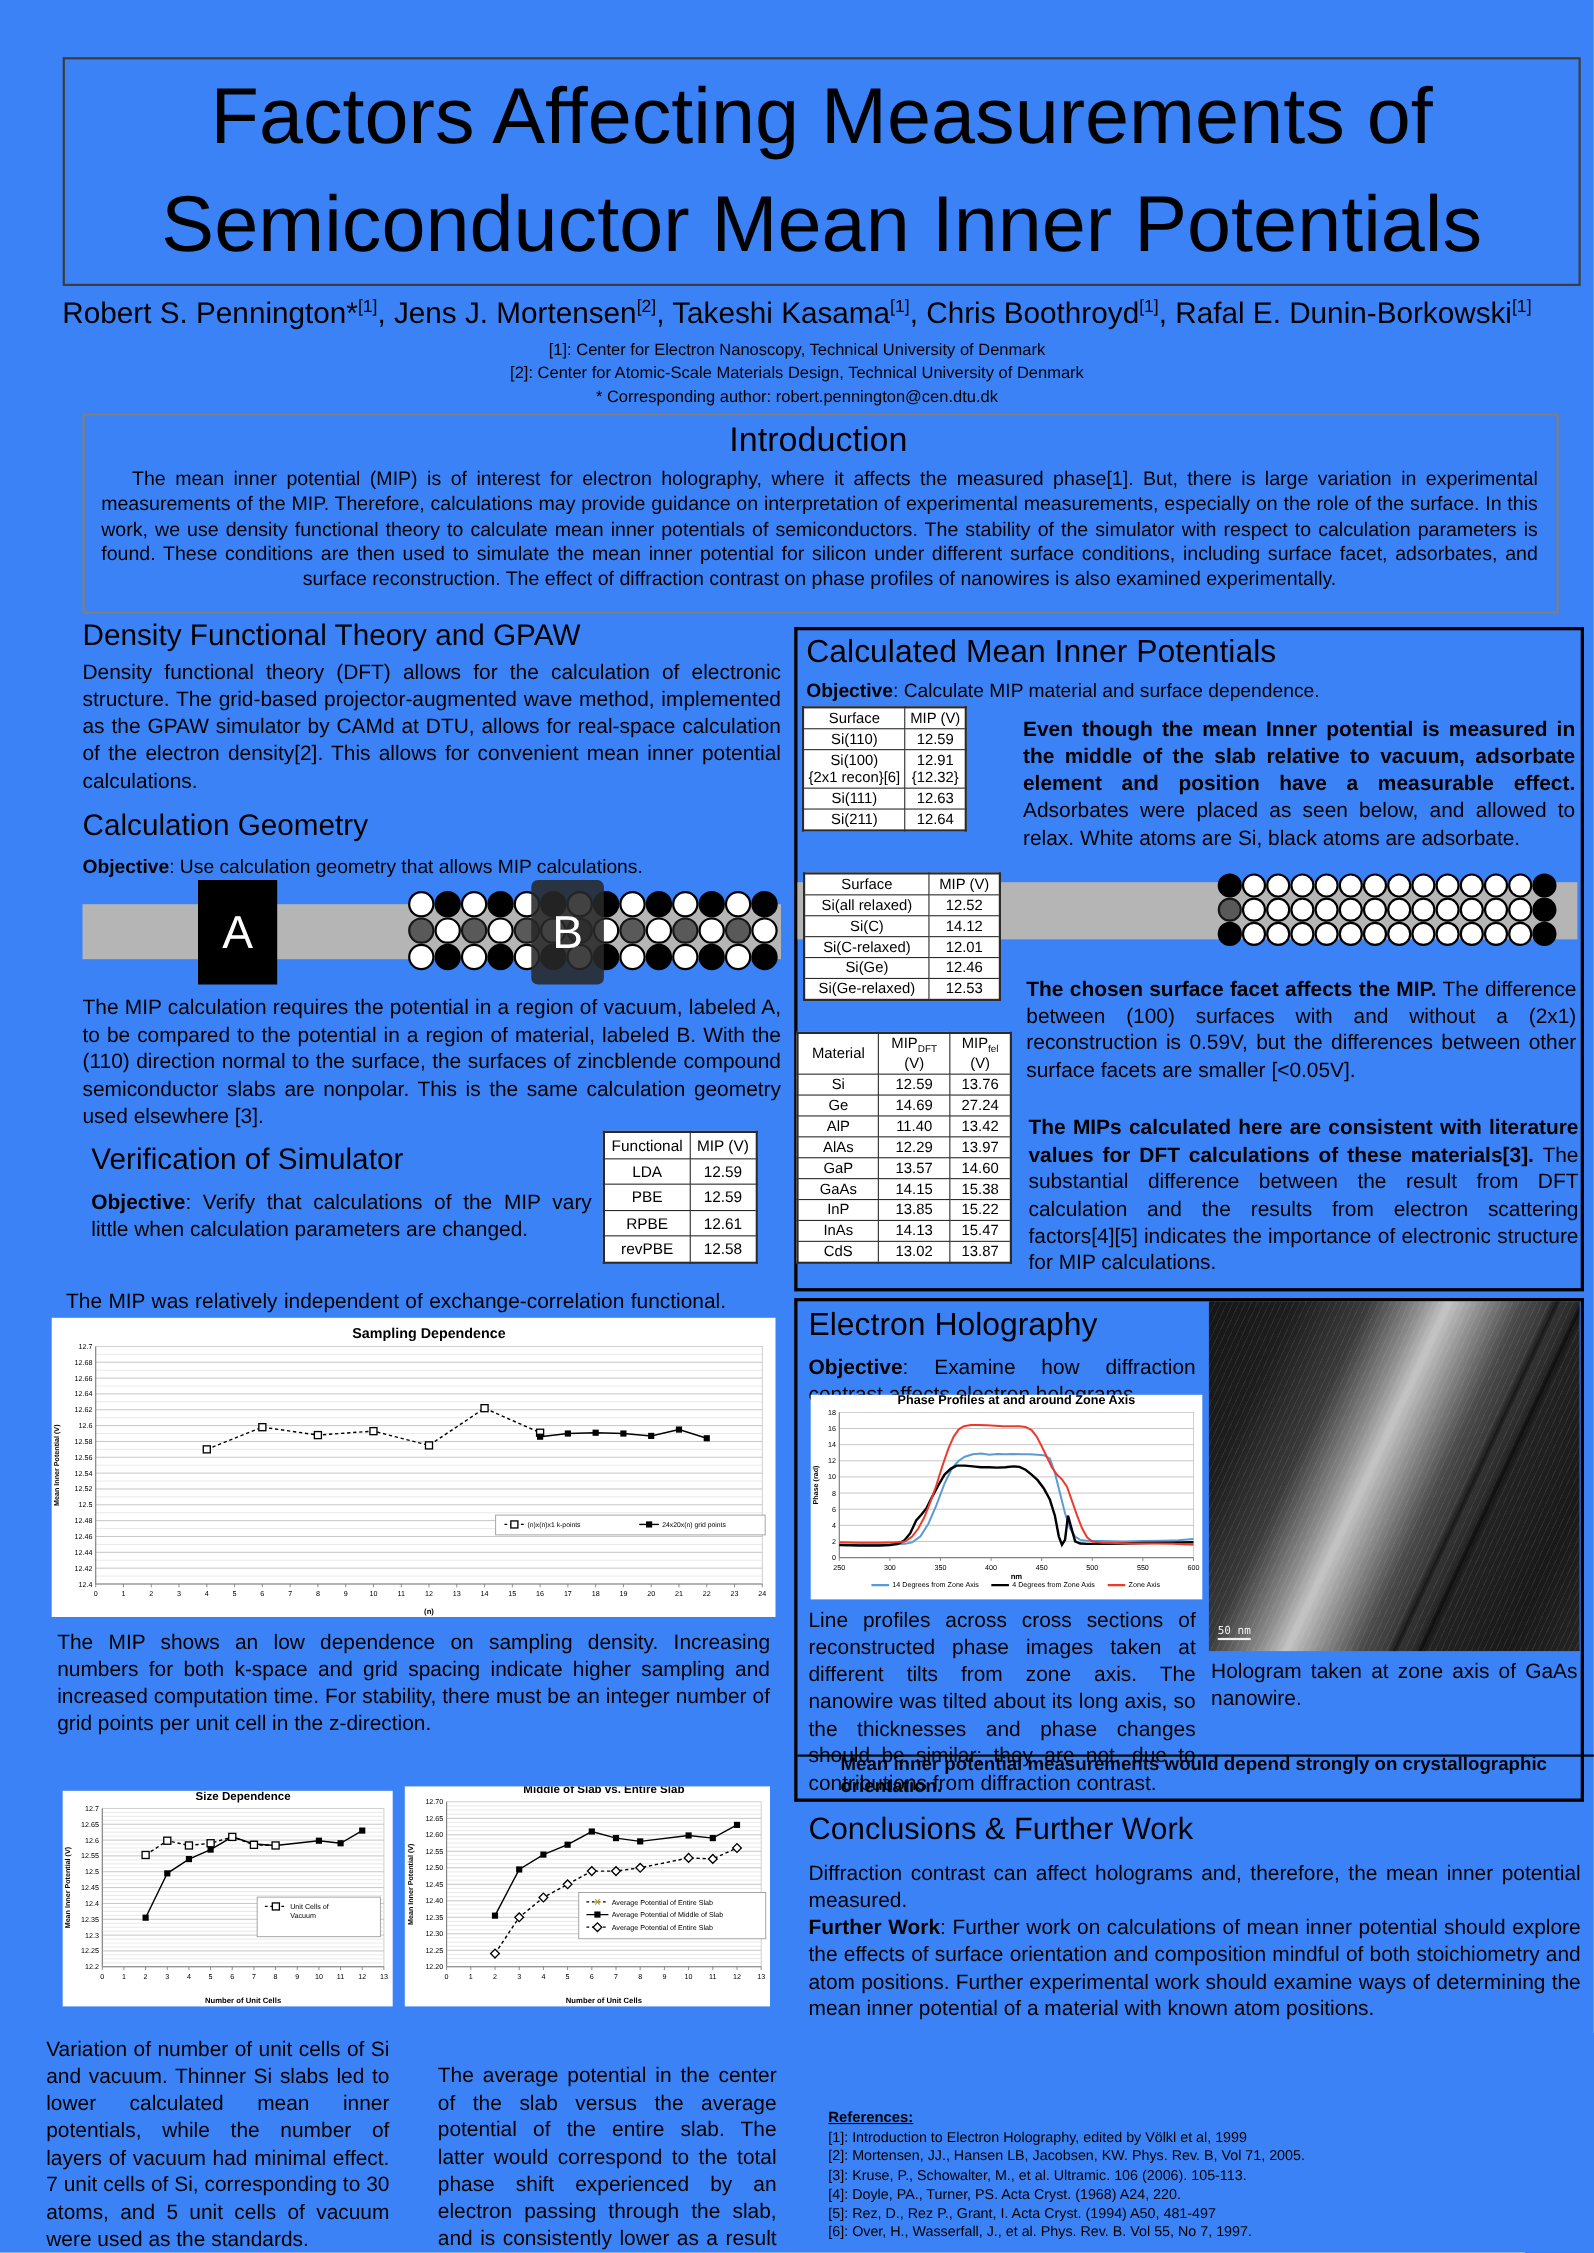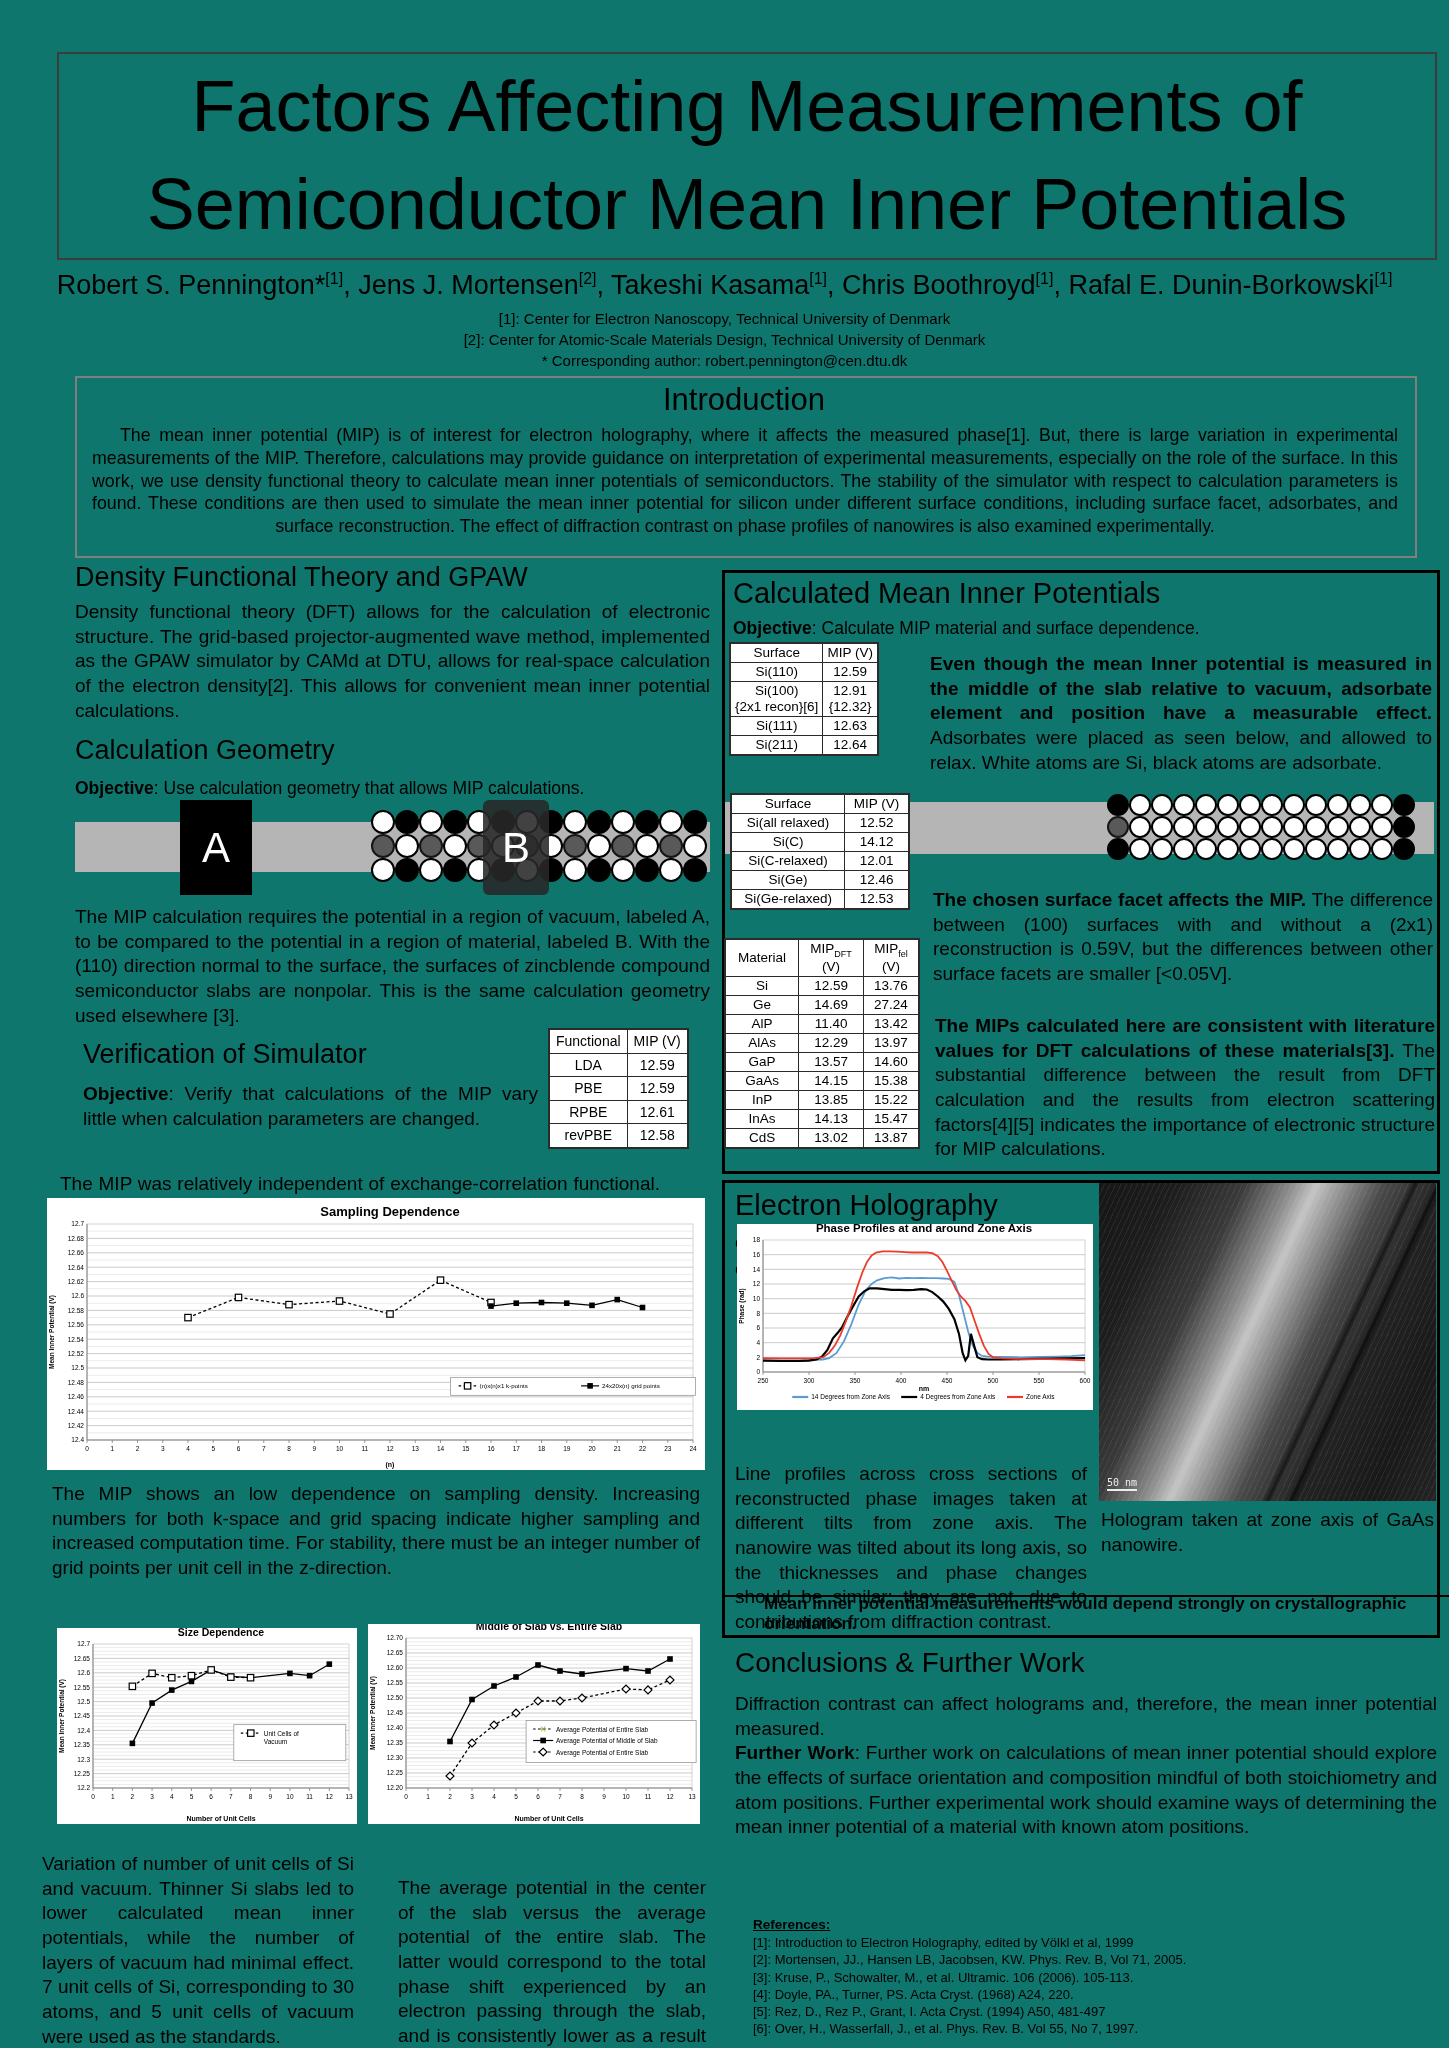--- a/index.html
+++ b/index.html
@@ -1,16 +1,16 @@
 <!DOCTYPE html>
 <html><head>
 <meta charset="utf-8">
 <style>
   html,body{margin:0;padding:0;background:#fff;}
-  #poster{position:relative;width:1449px;height:2048px;background:#0f766e;color:#000;
+  #poster{position:relative;width:1449px;height:2048px;background:#3b82f6;color:#000;
           font-family:"Liberation Sans",sans-serif;overflow:hidden;}
   .abs{position:absolute;}
   .center{text-align:center;}
   .jtext{text-align:justify;line-height:1.3;font-size:19px;}
   .h2{font-size:27px;line-height:1.1;}
   .boxhead{font-size:29px;line-height:1.1;}
   .titlebox{border:2px solid #3c3c3c;}
   .introbox{border:2px solid #7f7f7f;}
   .bigbox{border:3px solid #000;}
   table{border-collapse:collapse;background:#fff;}
@@ -683,21 +683,21 @@
     </table>
   <p class="abs jtext" style="left:935px;top:1014px;width:500px;">
     <b>The MIPs calculated here are consistent with literature values for DFT calculations of these materials[3].</b><span> The substantial difference between the result from DFT calculation and the results from electron scattering factors[4][5] indicates the importance of electronic structure for MIP calculations.</span>
   </p>
 
   <div class="abs bigbox" style="left:722px;top:1180px;width:712px;height:452px;"></div>
   <div class="abs boxhead" style="left:735px;top:1190px;">Electron Holography</div>
   <p class="abs jtext" style="left:735px;top:1232px;width:352px;">
     <b>Objective</b><span>: Examine how diffraction contrast affects electron holograms.</span>
   </p>
-  <div class="chart abs" style="left:737px;top:1224px;width:356px;height:186px;"><svg width="356" height="186" viewBox="0 0 356 186">
+  <div class="chart abs" style="left:737px;top:1268px;width:356px;height:186px;"><svg width="356" height="186" viewBox="0 0 356 186">
         <rect x="26" y="16" width="322" height="132" fill="#fff" stroke="#c9c9c9" stroke-width="0.8"></rect>
         <text x="23" y="150.3" font-size="6.5" text-anchor="end" fill="#000" font-family="&quot;Liberation Sans&quot;,sans-serif">0</text>
         <line x1="26" x2="348" y1="133.33333333333331" y2="133.33333333333331" stroke="#b5b5b5" stroke-width="0.7"></line>
         <text x="23" y="135.63333333333333" font-size="6.5" text-anchor="end" fill="#000" font-family="&quot;Liberation Sans&quot;,sans-serif">2</text>
         <line x1="26" x2="348" y1="118.66666666666667" y2="118.66666666666667" stroke="#b5b5b5" stroke-width="0.7"></line>
         <text x="23" y="120.96666666666667" font-size="6.5" text-anchor="end" fill="#000" font-family="&quot;Liberation Sans&quot;,sans-serif">4</text>
         <line x1="26" x2="348" y1="104.00000000000001" y2="104.00000000000001" stroke="#b5b5b5" stroke-width="0.7"></line>
         <text x="23" y="106.30000000000001" font-size="6.5" text-anchor="end" fill="#000" font-family="&quot;Liberation Sans&quot;,sans-serif">6</text>
         <line x1="26" x2="348" y1="89.33333333333334" y2="89.33333333333334" stroke="#b5b5b5" stroke-width="0.7"></line>
         <text x="23" y="91.63333333333334" font-size="6.5" text-anchor="end" fill="#000" font-family="&quot;Liberation Sans&quot;,sans-serif">8</text>

